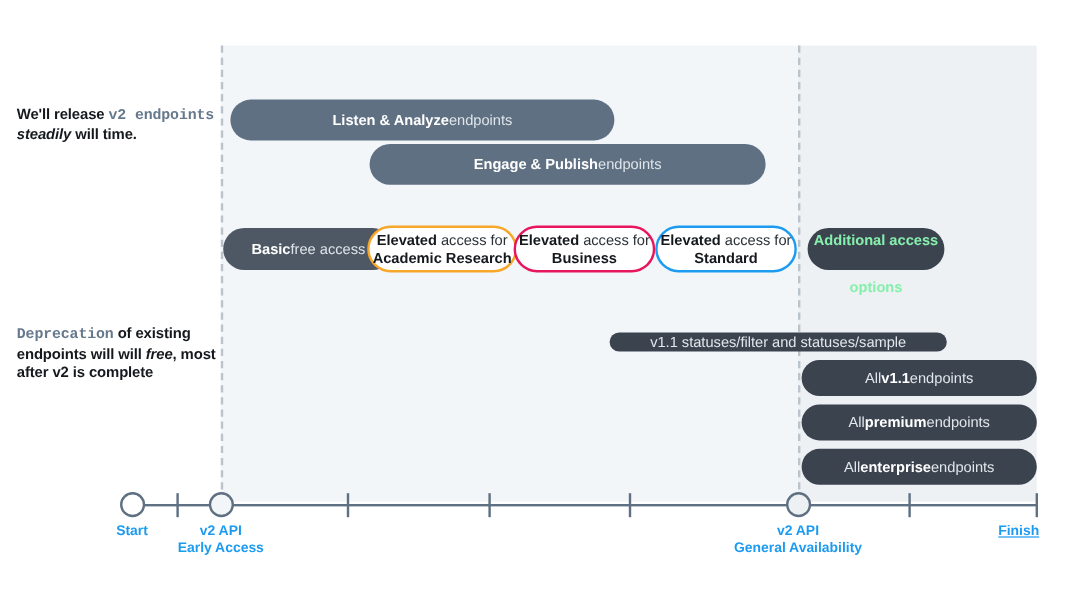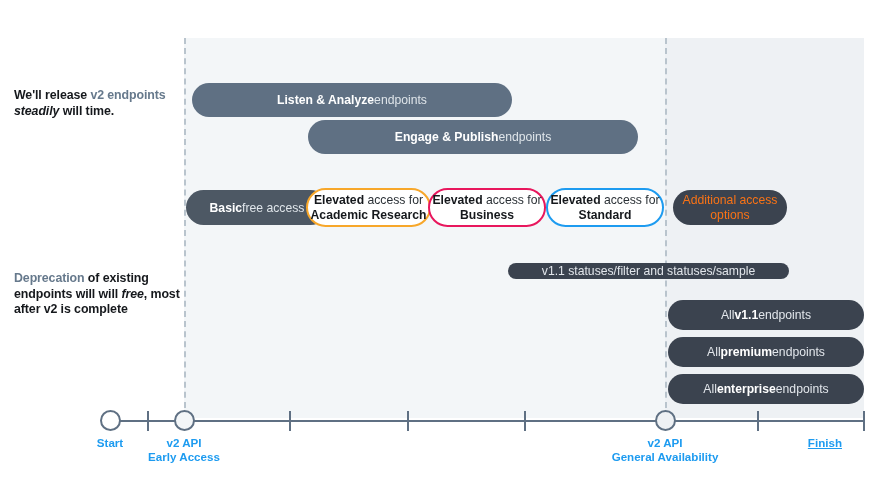--- a/index.html
+++ b/index.html
@@ -25,21 +25,21 @@
   .dash-1 { left: 184px; }
   .dash-2 { left: 665px; }
 
   
   .label {
     position: absolute; left: 14px; width: 170px;
     font-size: 12.4px; line-height: 15.5px;
     font-weight: bold; color: #15181c;
     letter-spacing: -0.1px;
   }
-  .label .muted { color: #66798c; font-weight: bold; }
+  .label .muted { color: #66798c; font-weight: bold; font-family: Liberation Mono, monospace; }
   .label .ital   { font-style: italic; font-weight: bold; color:#15181c; }
   .lab-1 { top: 88px; }
   .lab-2 { top: 188px; }
   .lab-3 { top: 271px; }
 
   
   .pill {
     position: absolute;
     display: flex; align-items: center; justify-content: center;
     text-align: center;
@@ -48,21 +48,21 @@
     white-space: nowrap;
   }
   .pill .b { font-weight: bold; }
   .pill .n { font-weight: normal; }
 
   .pill-slate { background: #5f7083; color: #ffffff; }
   .pill-slate .n { color: #dfe5ea; }
 
   .pill-dark  { background: #3b434f; color: #ffffff; }
   .pill-dark .n { color: #e2e6eb; }
-  .pill-dark .soft { color:#f97316; font-weight: normal; }
+  .pill-dark .soft { color:#86efac; font-weight: bold; margin-top: 24px; }
 
   .pill-outline {
     background: #ffffff; color: #15181c;
     border: 2.4px solid #000;
     line-height: 14px;
   }
   .pill-outline .n { color: #2b3136; }
   .o-orange { border-color: #f7a72a; }
   .o-pink   { border-color: #e8175d; }
   .o-blue   { border-color: #1d9bf0; }
@@ -143,21 +143,21 @@
   <div class="pill pill-outline o-blue two-line" style="left:546px; top:188px; width:118px; height:39px;">
     <div><span class="b">Elevated</span><span class="n"> access for</span></div>
     <div class="b">Standard</div>
   </div>
 
   <div class="pill pill-dark two-line" style="left:673px; top:190px; width:114px; height:35px;">
     <div class="soft">Additional access</div>
     <div class="soft">options</div>
   </div>
 
-  <div class="pill pill-dark" style="left:508px; top:263px; width:281px; height:16px;text-align:right;">
+  <div class="pill pill-dark" style="left:508px; top:277px; width:281px; height:16px;text-align:right;">
     <span class="n">v1.1 statuses/filter and statuses/sample</span>
   </div>
 
   <div class="pill pill-dark" style="left:668px; top:300px; width:196px; height:30px;">
     <span class="n">All </span>
       <span class="b">v1.1</span>
       <span class="n"> endpoints</span>
   </div>
 
   <div class="pill pill-dark" style="left:668px; top:337px; width:196px; height:30px;">
@@ -189,17 +189,17 @@
     <div>Start</div>
   </div>
   <div class="axis-label" style="left:184px;">
     <div>v2 API</div>
     <div>Early Access</div>
   </div>
   <div class="axis-label" style="left:665px;">
     <div>v2 API</div>
     <div>General Availability</div>
   </div>
-  <div class="axis-label right" style="left:842px;text-decoration:underline;">
+  <div class="axis-label right" style="left:866px;text-decoration:underline;">
     <div>Finish</div>
   </div>
 
 </div>
 
 </body></html>

